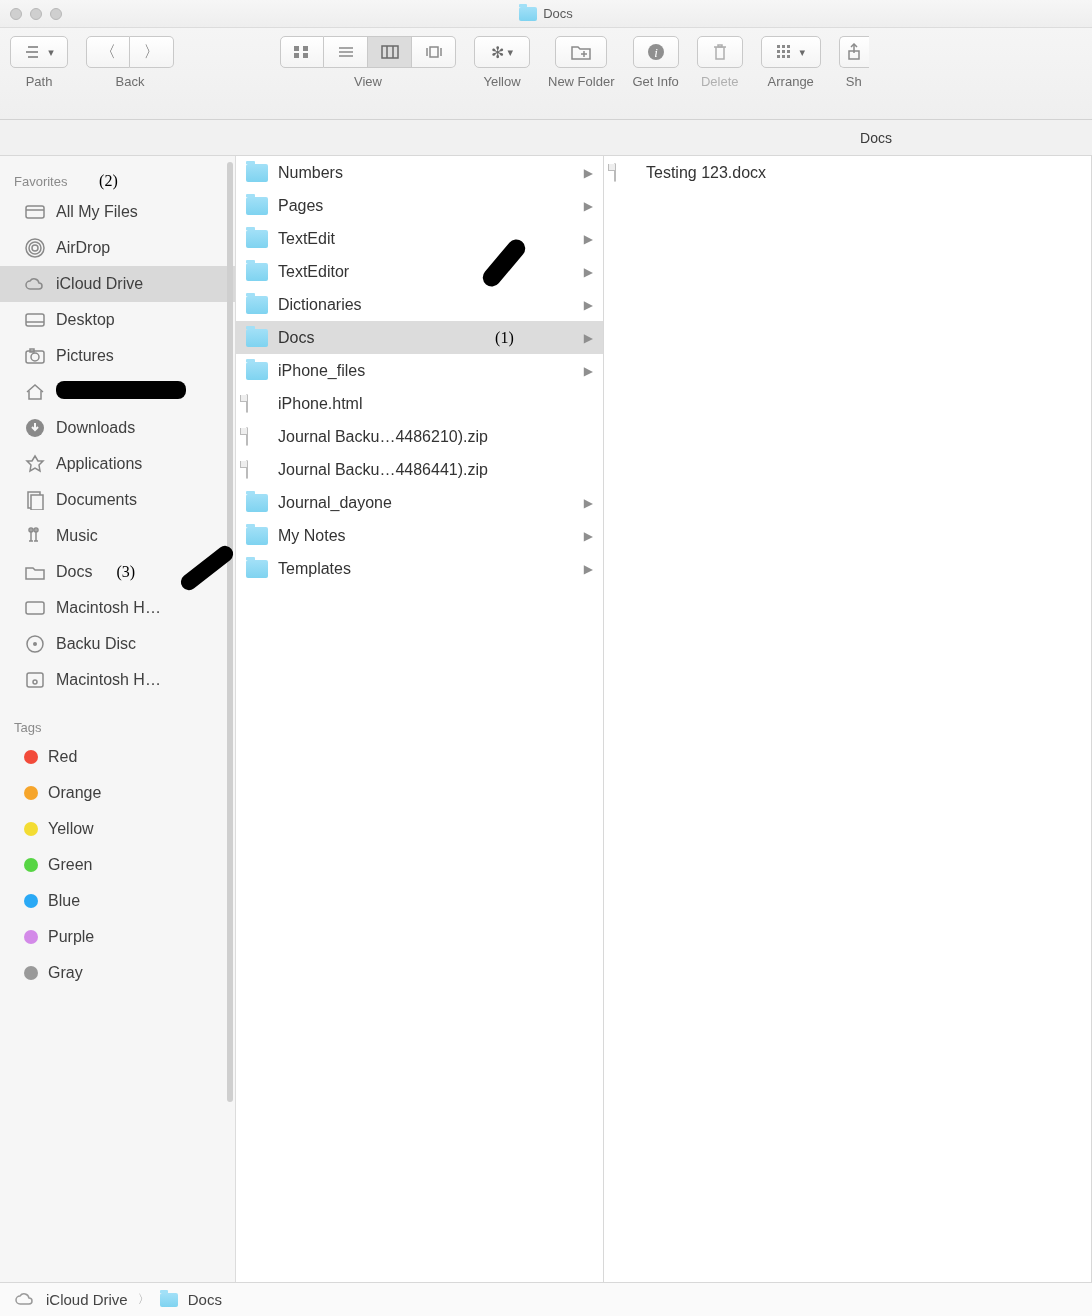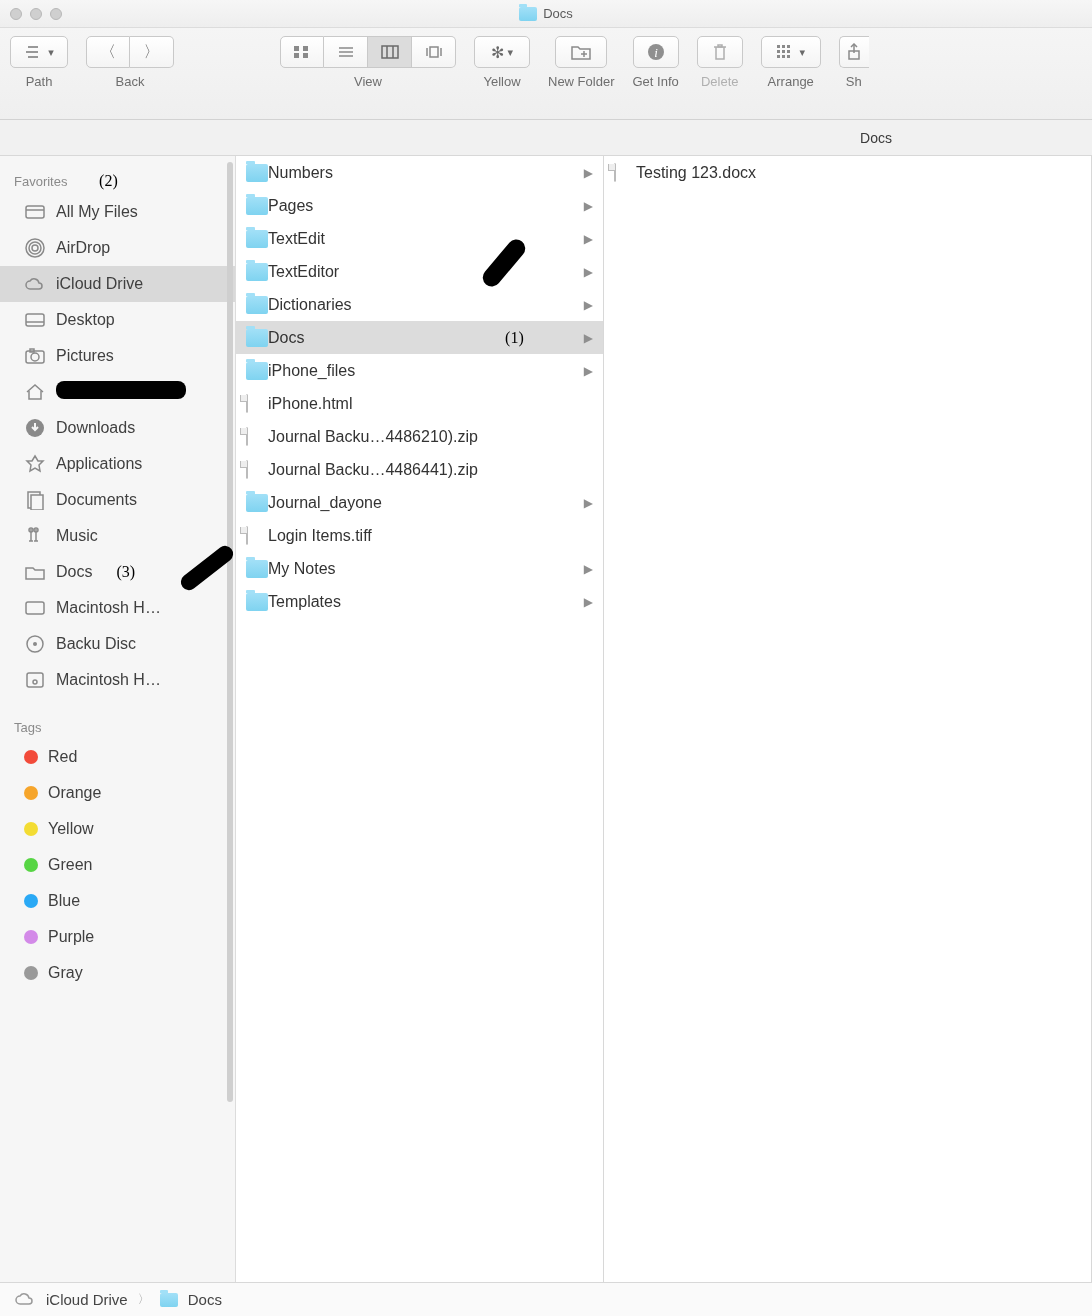--- a/index.html
+++ b/index.html
@@ -124,21 +124,21 @@
 
   
   .columns { flex:1; display:flex; position:relative; }
   .col {
     background:#fff; border-right:1px solid #d8d8d8;
     overflow-y:auto; position:relative;
   }
   .col1 { width: 368px; }
   .col2 { flex:1; }
   .col-item {
-    display:flex; align-items:center; gap:0;
+    display:flex; align-items:center; gap:10px;
     height: 33px; padding: 0 10px;
     font-size: 16px; color:#333;
   }
   .col-item.selected { background:#dcdcdc; }
   .col-item .ficon {
     width:22px; height:18px; flex:none; position:relative;
   }
   .col-item .label { flex:1; white-space:nowrap; overflow:hidden; text-overflow:ellipsis; }
   .col-item .chev { color:#8f8f8f; font-size:12px; }
   .folder-blue {
@@ -599,24 +599,20 @@
         <div class="col-item">
           <span class="ficon"><span class="doc-icon"></span></span>
           <span class="label">Journal Backu…4486441).zip</span>
         </div>
         <div class="col-item">
           <span class="ficon folder-blue"></span>
           <span class="label">Journal_dayone</span>
           <span class="chev">▶</span>
         </div>
         <div class="col-item">
-          <span class="ficon"><span class="doc-icon"></span></span>
-          <span class="label">Login Items.tiff</span>
-        </div>
-        <div class="col-item">
           <span class="ficon folder-blue"></span>
           <span class="label">My Notes</span>
           <span class="chev">▶</span>
         </div>
         <div class="col-item">
           <span class="ficon folder-blue"></span>
           <span class="label">Templates</span>
           <span class="chev">▶</span>
         </div>
       </div>

